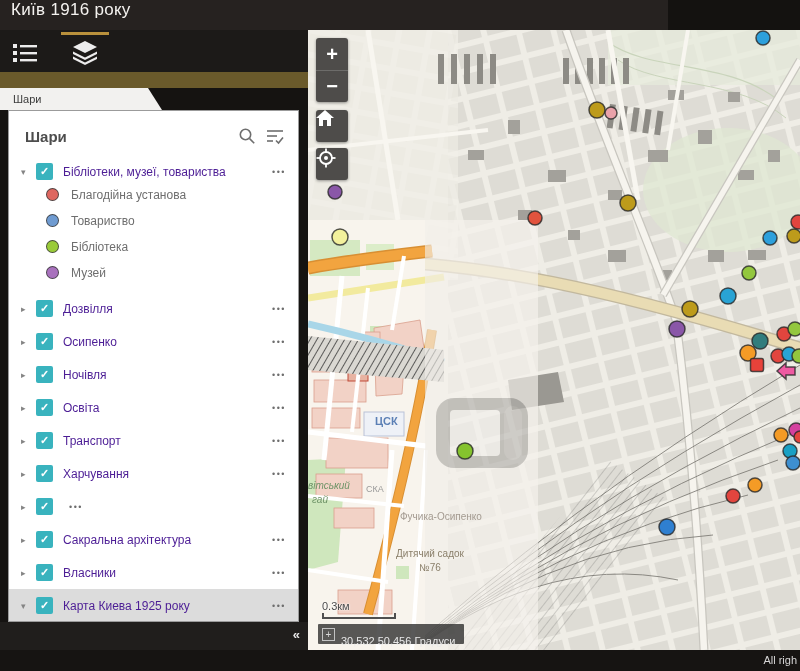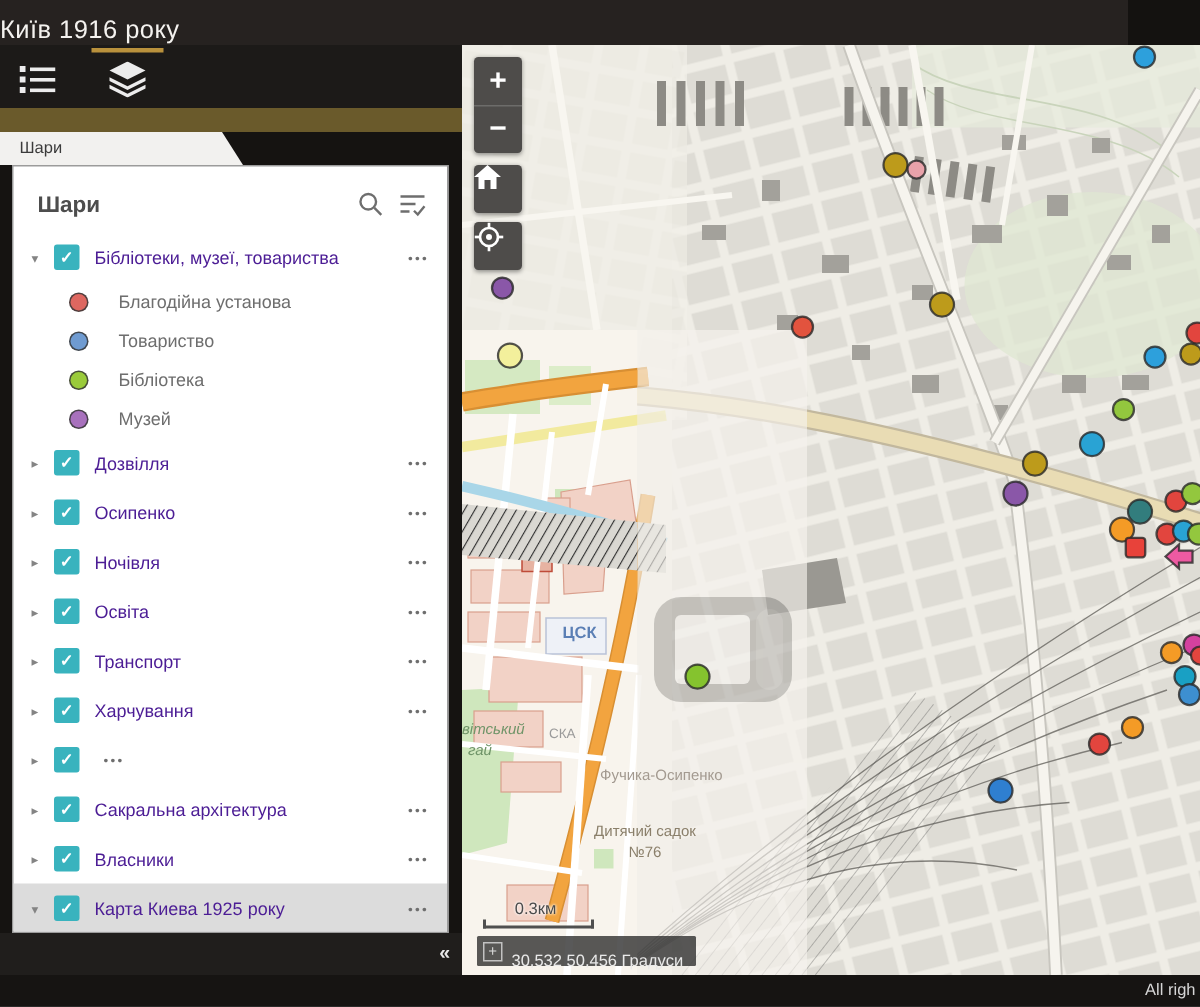--- a/index.html
+++ b/index.html
@@ -1,20 +1,20 @@
 <!DOCTYPE html>
 <html><head>
 <meta charset="utf-8">
 <style>
   html,body{margin:0;padding:0;background:#000;}
   *{box-sizing:border-box;font-family:"Liberation Sans",sans-serif;}
   .app{position:relative;width:800px;height:671px;overflow:hidden;background:#141210;}
 
   
-  .hdr{position:absolute;left:0;top:0;width:752px;height:30px;background:#262220;display:flex;align-items:flex-end;padding-left:0;}
+  .hdr{position:absolute;left:0;top:0;width:668px;height:30px;background:#262220;display:flex;align-items:flex-start;padding-left:11px;}
   .hdr .title{color:#f4f2ef;font-size:17px;letter-spacing:.3px;}
 
   
   .tools{position:absolute;left:0;top:30px;width:308px;height:42px;background:#1c1a18;}
   .tool-ind{position:absolute;left:61px;top:2px;width:48px;height:3px;background:#b9913c;}
   .toolbtn{position:absolute;top:10px;width:28px;height:26px;display:flex;align-items:center;justify-content:center;cursor:pointer;}
   .toolbtn svg{display:block;}
   .accent-bar{position:absolute;left:0;top:72px;width:308px;height:16px;background:#6a5a2b;}
 
   
@@ -25,37 +25,37 @@
   .phead{display:flex;align-items:center;height:44px;padding:6px 12px 0 16px;}
   .ptitle{flex:1;font-size:15px;font-weight:bold;color:#4d4d4d;}
   .pico{width:22px;height:22px;display:flex;align-items:center;justify-content:center;margin-left:6px;cursor:pointer;}
   .lrow{display:flex;align-items:center;height:33px;padding:0 12px 0 12px;}
   .lrow.hl{background:#dcdcdc;}
   .caret{width:15px;color:#848484;font-size:9px;flex:0 0 15px;cursor:pointer;}
   .cb{flex:0 0 17px;width:17px;height:17px;background:#39b3be;border-radius:2px;color:#fff;font-size:11px;font-weight:bold;
       display:flex;align-items:center;justify-content:center;margin-right:10px;cursor:pointer;}
   .lbl{flex:1;font-size:12px;color:#4c1d95;white-space:nowrap;overflow:hidden;}
   .dots{color:#6e6e6e;font-size:9px;letter-spacing:1.5px;cursor:pointer;padding-left:6px;}
-  .legrow{display:flex;align-items:center;height:26px;padding-left:37px;gap:8px;}
+  .legrow{display:flex;align-items:flex-start;height:26px;padding-left:37px;}
   .dot{flex:0 0 13px;width:13px;height:13px;border-radius:50%;border:1.5px solid rgba(55,55,55,.85);margin-right:12px;}
   .leglbl{font-size:12px;color:#6e6e6e;}
   .side-foot{position:absolute;left:0;bottom:0;width:308px;height:28px;background:#201e1c;}
   .collapse{position:absolute;right:10px;top:5px;color:#e8e8e8;font-size:13px;font-weight:bold;cursor:pointer;letter-spacing:-2px;}
 
   
   .map{position:absolute;left:308px;top:30px;width:492px;height:620px;overflow:hidden;background:#eceae3;}
   .map svg{position:absolute;left:0;top:0;}
   .mapbtn{position:absolute;background:#4e4c4a;border-radius:3px;box-shadow:0 1px 3px rgba(0,0,0,.4);color:#fff;cursor:pointer;}
   .zoombox{left:8px;top:8px;width:32px;height:64px;}
   .zbtn{height:32px;display:flex;align-items:center;justify-content:center;font-size:20px;font-weight:bold;cursor:pointer;}
   .zbtn+.zbtn{border-top:1px solid rgba(255,255,255,.18);}
   .homebtn{left:8px;top:80px;width:32px;height:32px;display:flex;align-items:center;justify-content:center;}
   .locbtn{left:8px;top:118px;width:32px;height:32px;display:flex;align-items:center;justify-content:center;}
   .scalebar{position:absolute;left:14px;top:570px;width:74px;}
-  .scalelbl{text-align:center;font-size:11px;color:#4a4a4a;text-shadow:0 0 2px #fff,0 0 2px #fff;margin-bottom:1px;padding-right:4px;}
+  .scalelbl{text-align:left;font-size:11px;color:#4a4a4a;text-shadow:0 0 2px #fff,0 0 2px #fff;margin-bottom:1px;padding-right:4px;}
   .scaleline{height:6px;border-left:2px solid #4f4f4f;border-right:2px solid #4f4f4f;border-bottom:2px solid #4f4f4f;}
   .coords{position:absolute;left:10px;top:594px;height:20px;background:rgba(42,42,42,.78);display:flex;align-items:center;
           padding:0 9px 0 4px;border-radius:1px;}
   .coordico{width:13px;height:13px;border:1px solid #c2c2c2;color:#d8d8d8;font-size:10px;line-height:11px;text-align:center;margin-right:6px;}
   .coordtxt{color:#e9e9e9;font-size:11px;white-space:nowrap;margin-top:14px;}
 
   
   .footer{position:absolute;left:0;top:650px;width:800px;height:21px;background:#161412;}
   .attr{position:absolute;right:3px;top:0;line-height:21px;color:#d6d6d6;font-size:11px;white-space:nowrap;}
 </style>

